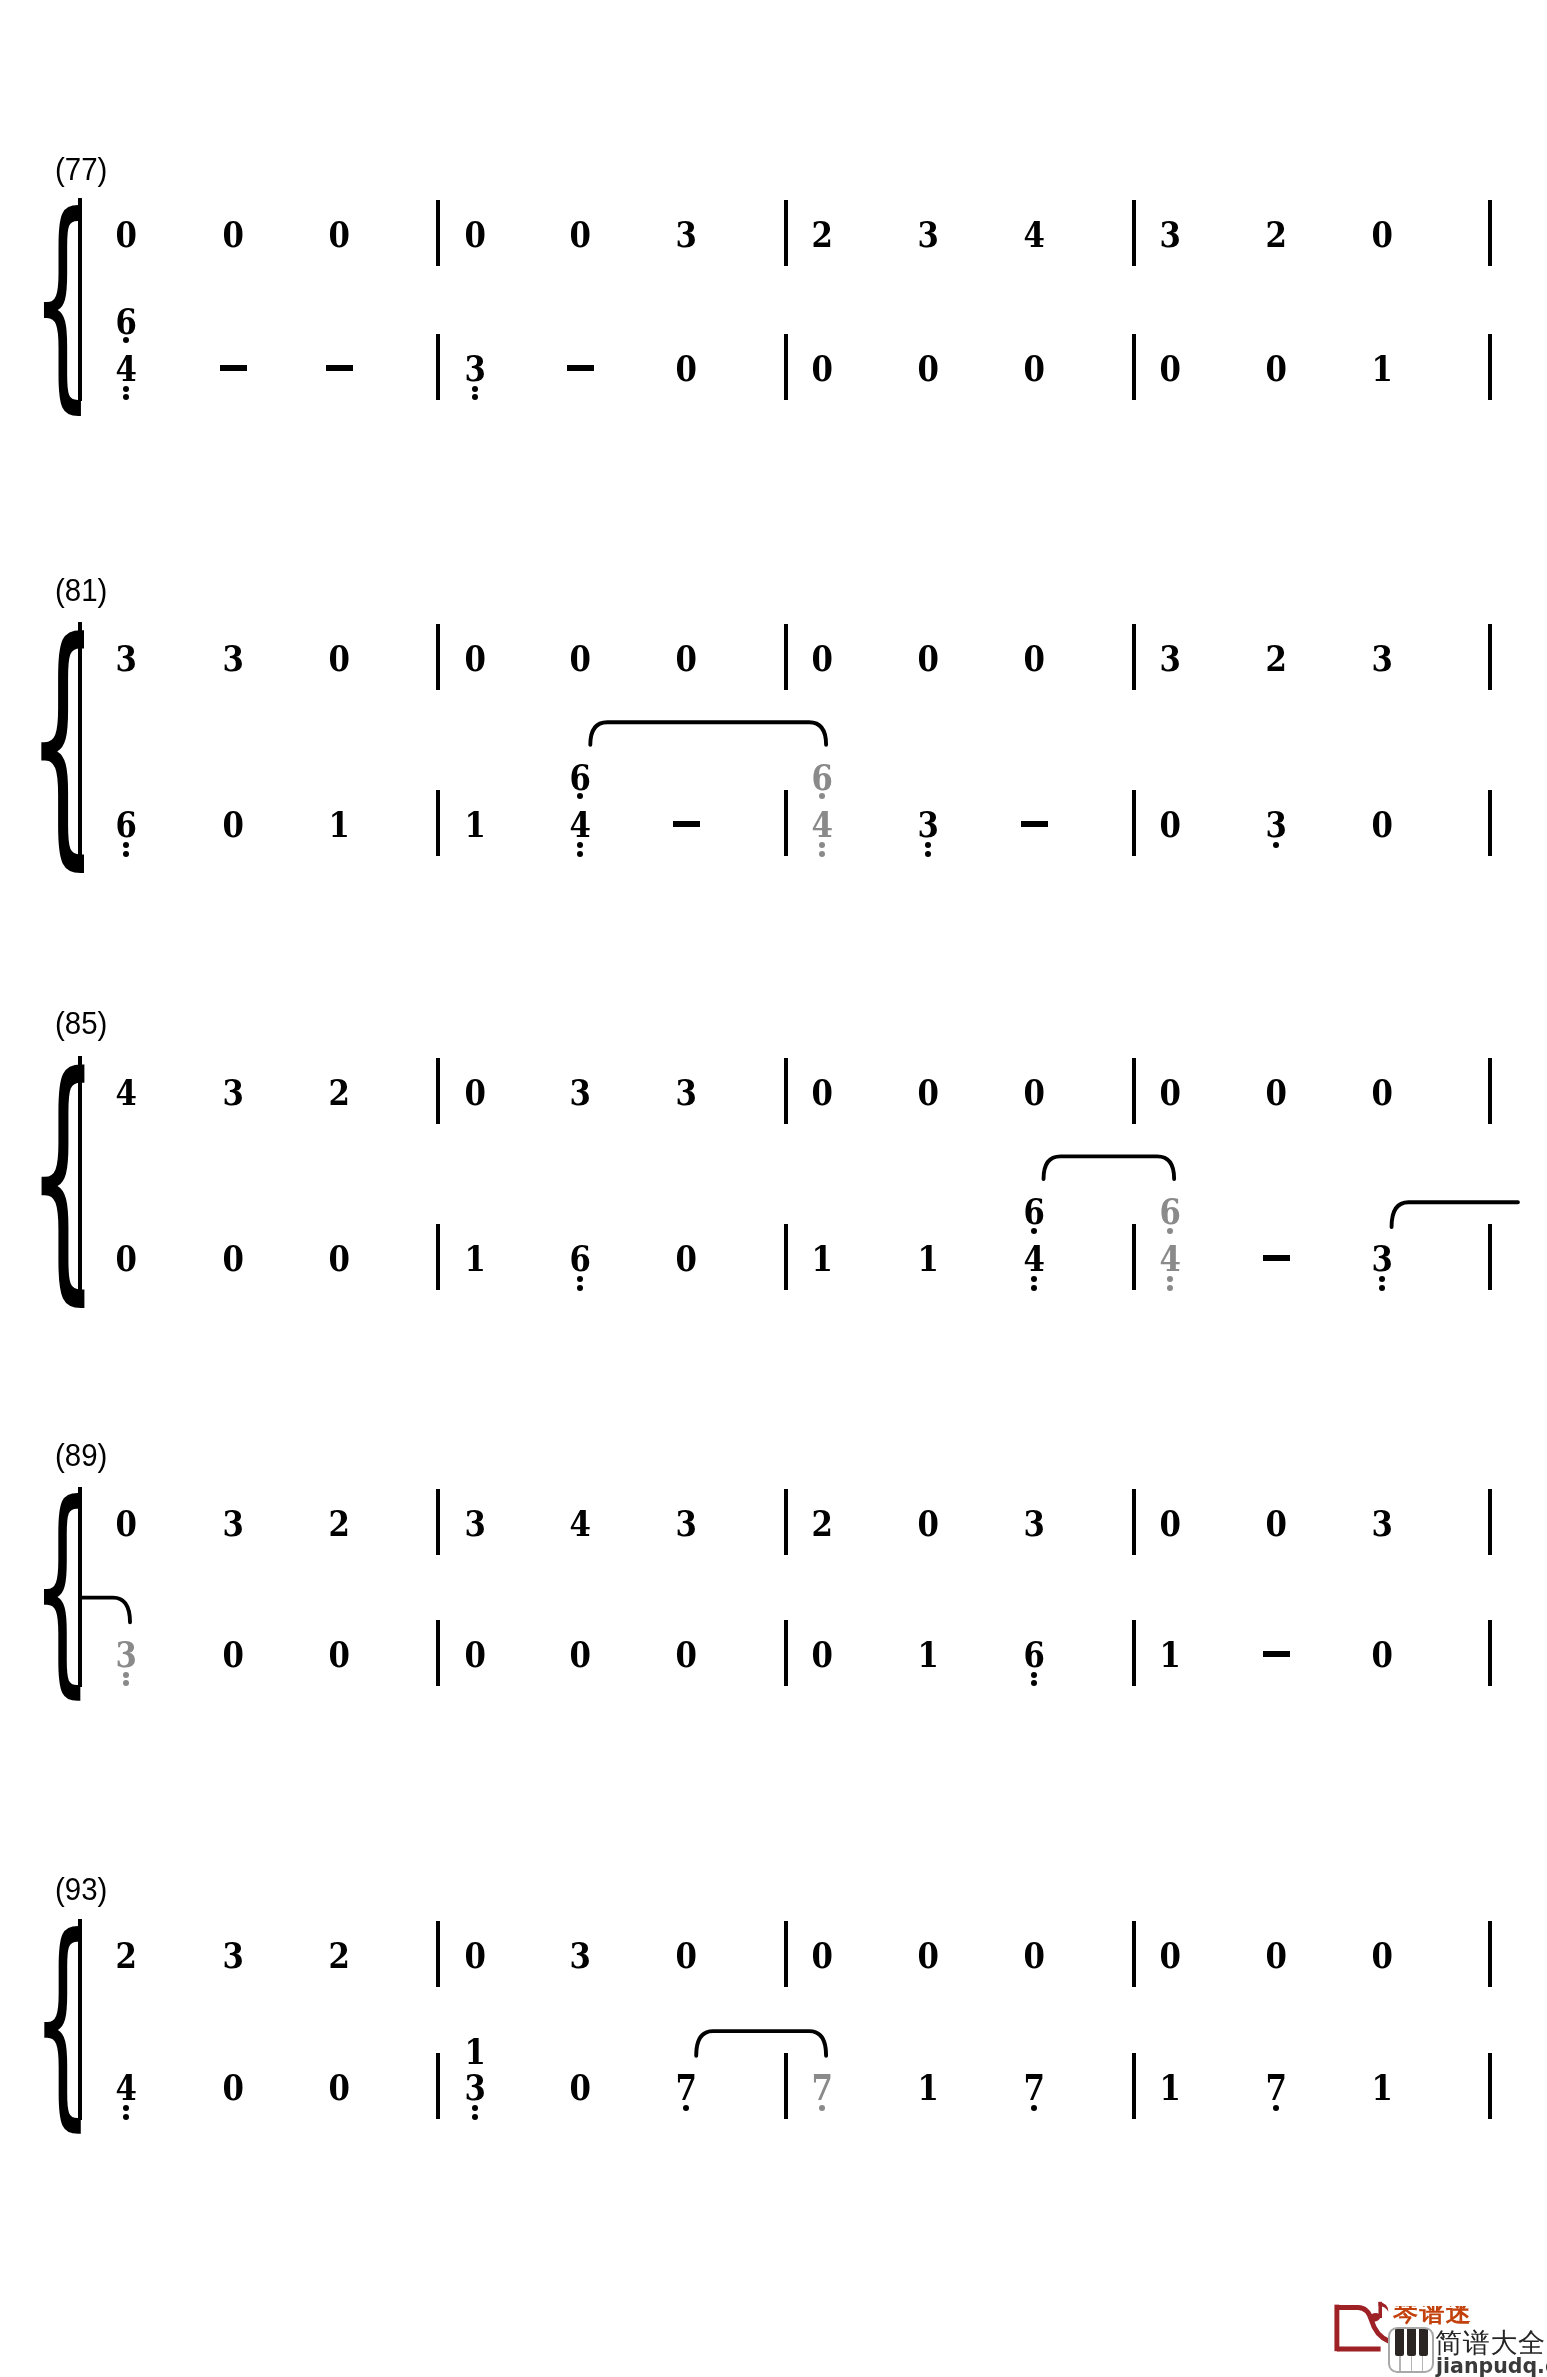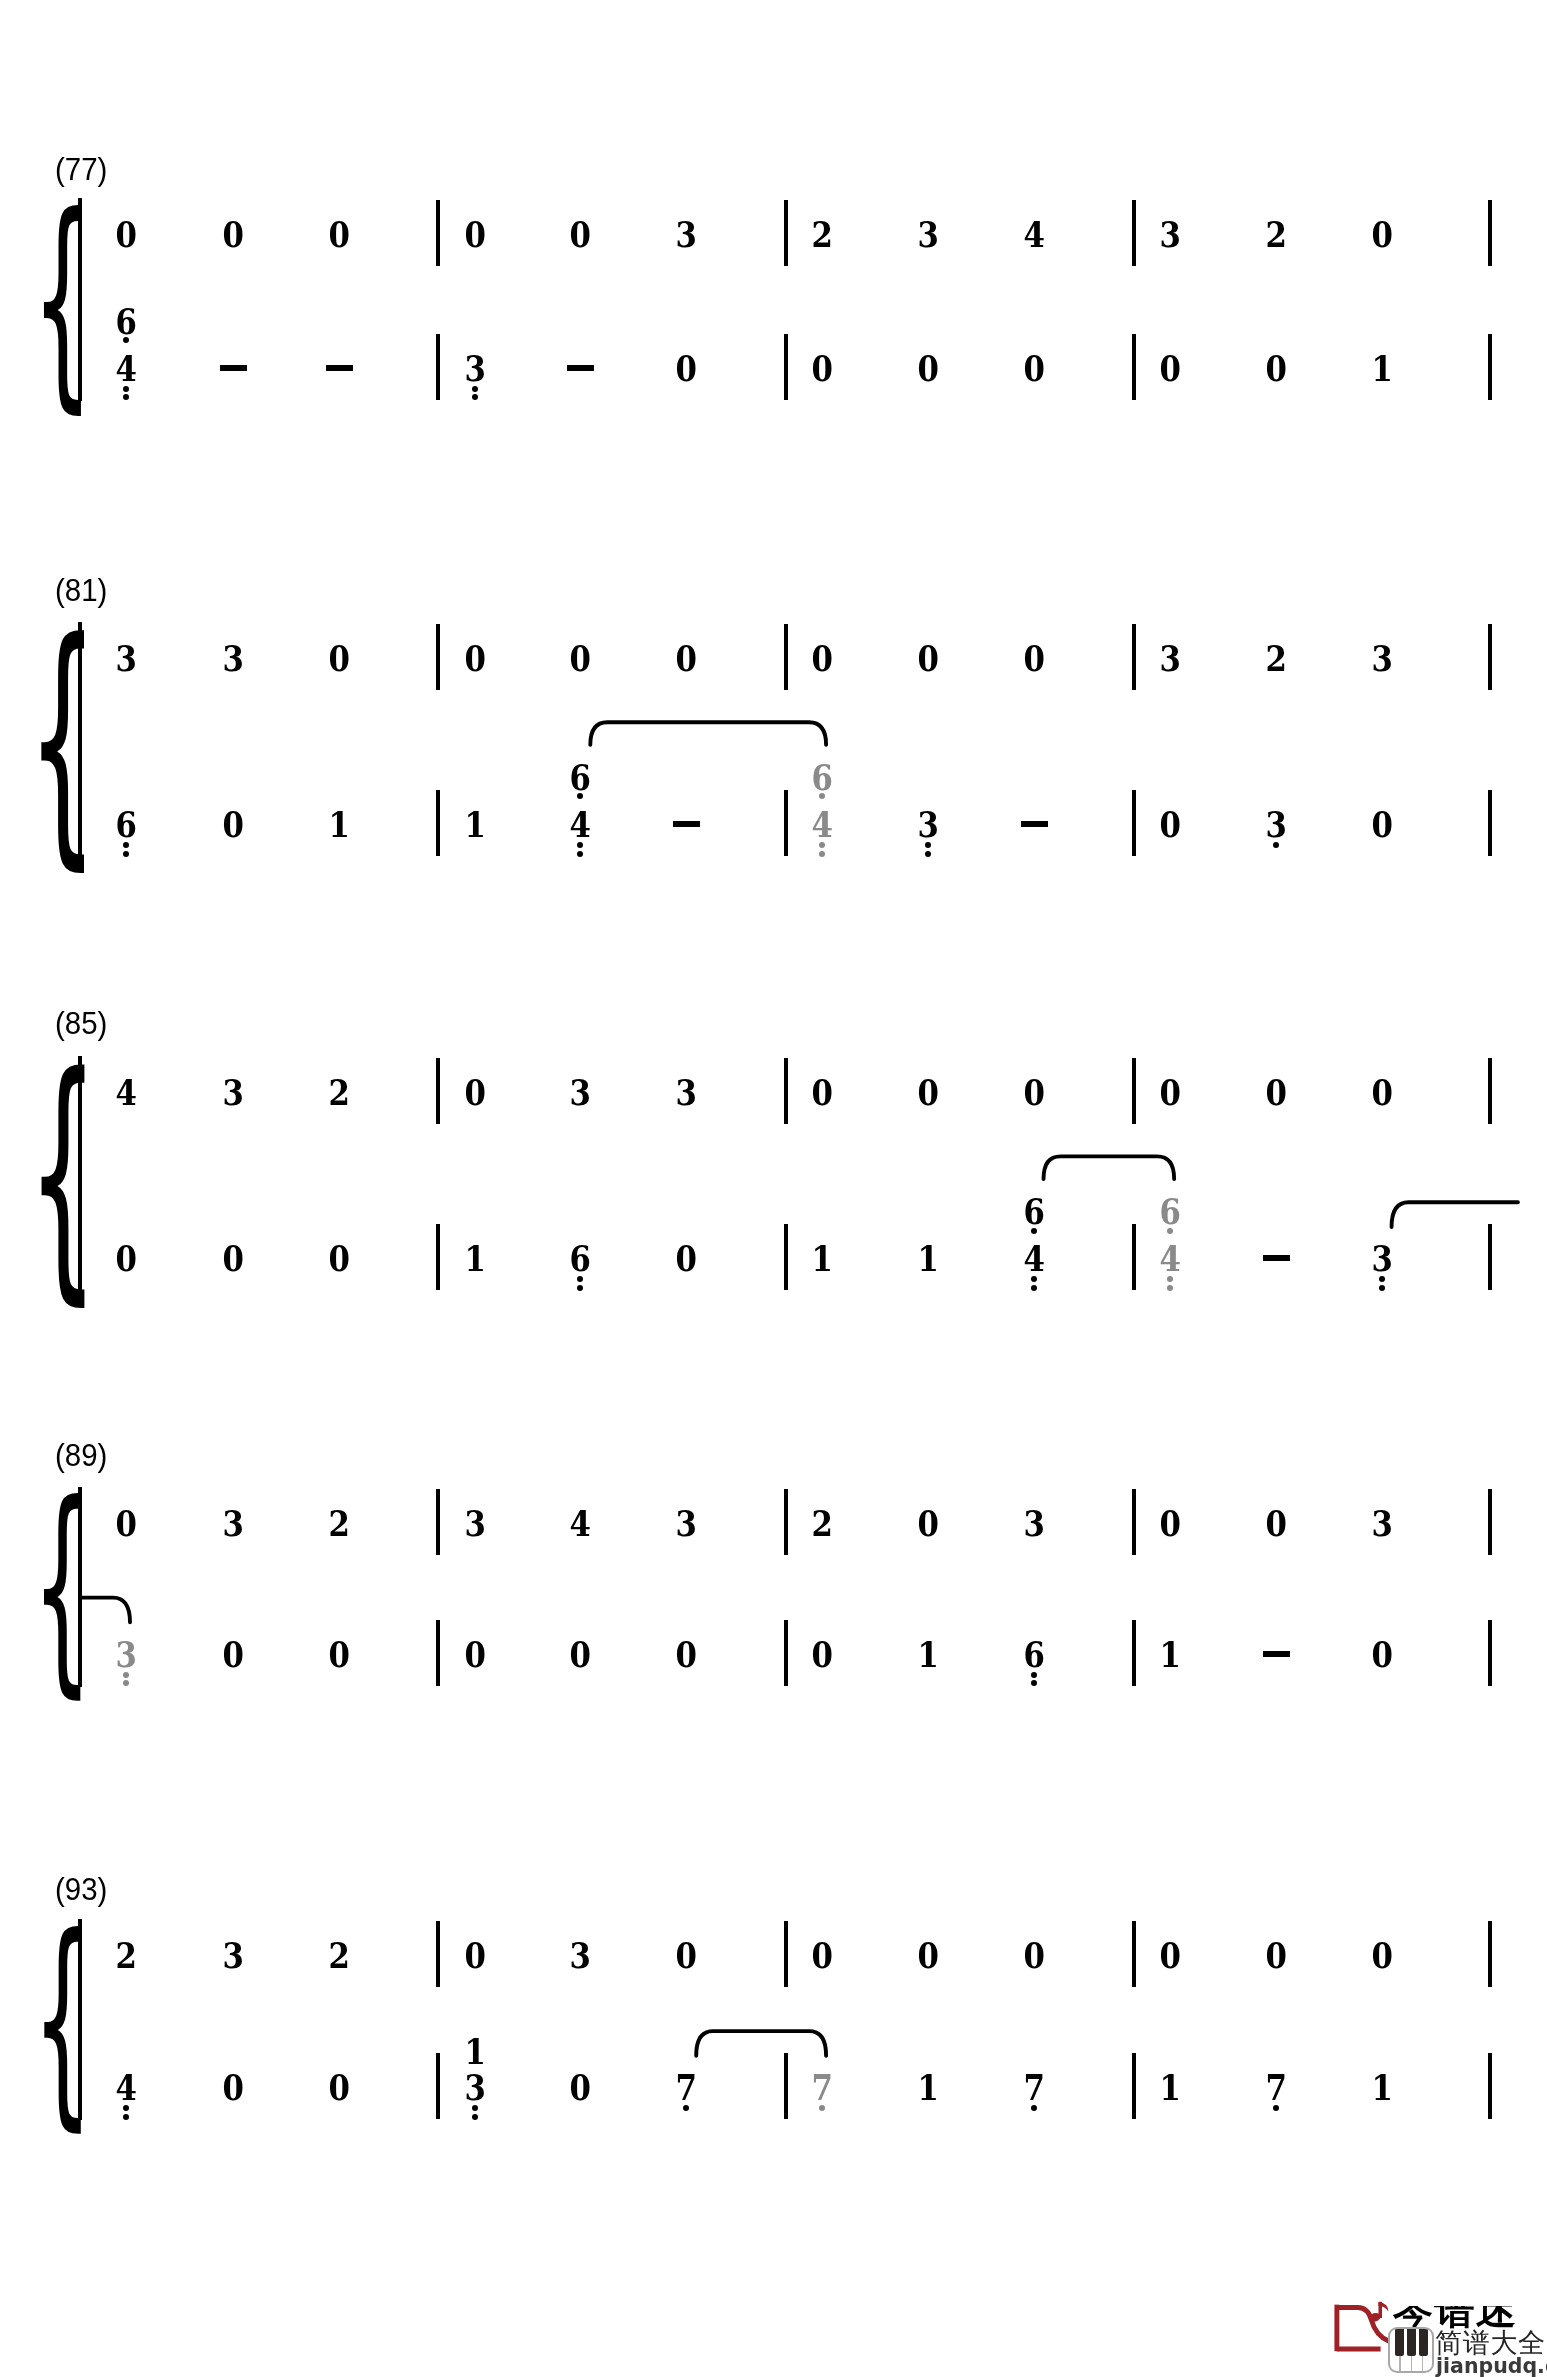--- a/index.html
+++ b/index.html
@@ -17,22 +17,22 @@
          font-family:"DejaVu Serif",serif;font-weight:700;font-size:35px;line-height:35px;
          color:#000;}
   .digit>span{display:inline-block;transform:scaleX(.88);}
   .digit.gray{color:#8a8a8a;}
   .dot{position:absolute;width:6.4px;height:6.4px;margin-left:-3.2px;border-radius:50%;background:#000;}
   .dot.gray{background:#8a8a8a;}
   .dash{position:absolute;width:27px;height:6.4px;margin-left:-13.4px;background:#000;}
   
   #watermark{position:absolute;left:1322px;top:2292px;width:225px;height:85px;}
   .wm-red-clip{position:absolute;left:71px;top:14px;width:131px;height:24px;overflow:hidden;}
-  .wm-red-clip span{display:block;margin-top:-9.2px;font-family:Liberation Mono, monospace;
-          font-weight:700;font-size:40px;line-height:31px;letter-spacing:1.4px;color:#000000;white-space:nowrap;}
+  .wm-red-clip span{display:block;margin-top:-9.2px;font-family:Liberation Sans, sans-serif;
+          font-weight:700;font-size:25px;line-height:31px;letter-spacing:1.4px;color:#c2410c;white-space:nowrap;}
   .wm-keys{position:absolute;left:66px;top:35px;width:42px;height:42px;background:#fff;
            border:2.1px solid #a8a8a8;border-radius:9.2px;overflow:hidden;}
   .wm-keys i{position:absolute;top:0;width:8.5px;height:27px;background:#2b2623;border-radius:0 0 2.1px 2.1px;}
   .wm-keys u{position:absolute;top:27px;width:1.4px;height:15.5px;background:#b5b5b5;}
   .wm-black{position:absolute;left:113px;top:37px;width:132px;font-family:"DejaVu Sans",sans-serif;
             font-size:27px;line-height:27px;color:#252525;white-space:nowrap;letter-spacing:0.7px;}
   .wm-domain{position:absolute;left:114px;top:64px;font-family:"DejaVu Sans",sans-serif;
              font-weight:700;font-size:20.5px;line-height:20.5px;color:#3a3a3a;white-space:nowrap;}
 </style>
 </head>

